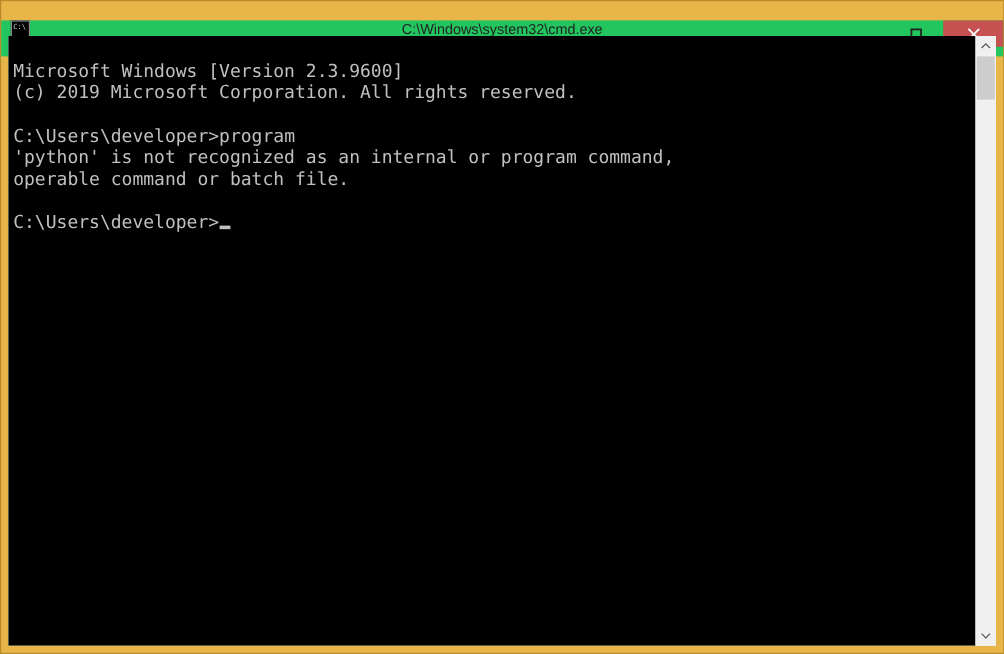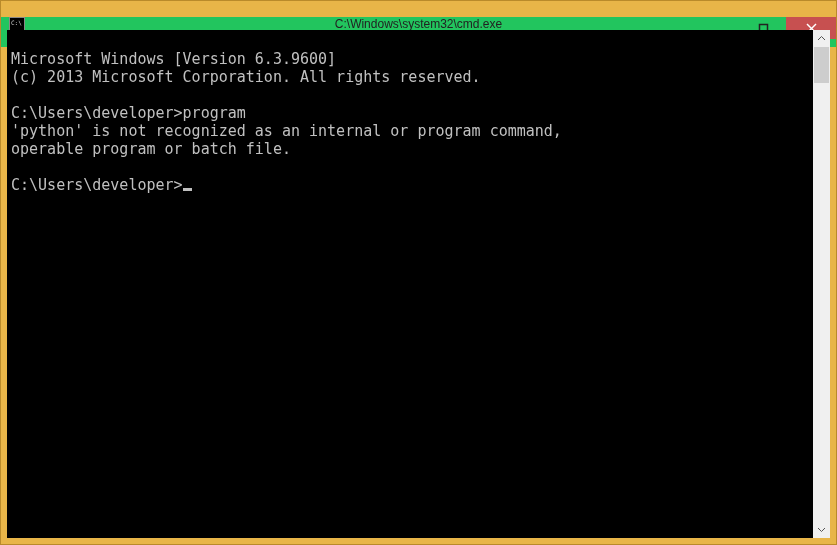--- a/index.html
+++ b/index.html
@@ -149,26 +149,26 @@
       <svg width="11" height="11" viewBox="0 0 11 11">
           <line x1="1" y1="1" x2="10" y2="10" stroke="#fff" stroke-width="1.5"></line>
           <line x1="10" y1="1" x2="1" y2="10" stroke="#fff" stroke-width="1.5"></line>
         </svg>
     </div>
   </div>
 </div>
 
 <div class="client">
   <div class="console">
-<span class="line">Microsoft Windows [Version 6.3.9600]</span>
-<span class="line">(c) 2013 Microsoft Corporation. All rights reserved.</span>
+<span class="line">Microsoft Windows [Version 2.3.9600]</span>
+<span class="line">(c) 2019 Microsoft Corporation. All rights reserved.</span>
 <span class="line"> </span>
 <span class="line"><span>C:\Users\developer&gt;</span><span>program</span></span>
 <span class="line">'python' is not recognized as an internal or program command,</span>
-<span class="line">operable program or batch file.</span>
+<span class="line">operable command or batch file.</span>
 <span class="line"> </span>
 <span class="line"><span>C:\Users\developer&gt;</span><span class="cursor"></span></span>
 </div>
   <div class="scrollbar">
     <div class="sb-btn">
       <svg width="9" height="9" viewBox="0 0 9 9">
           <path d="M1 6 L4.5 2.5 L8 6" fill="none" stroke="#555" stroke-width="1"></path>
         </svg>
     </div>
     <div class="sb-track">

